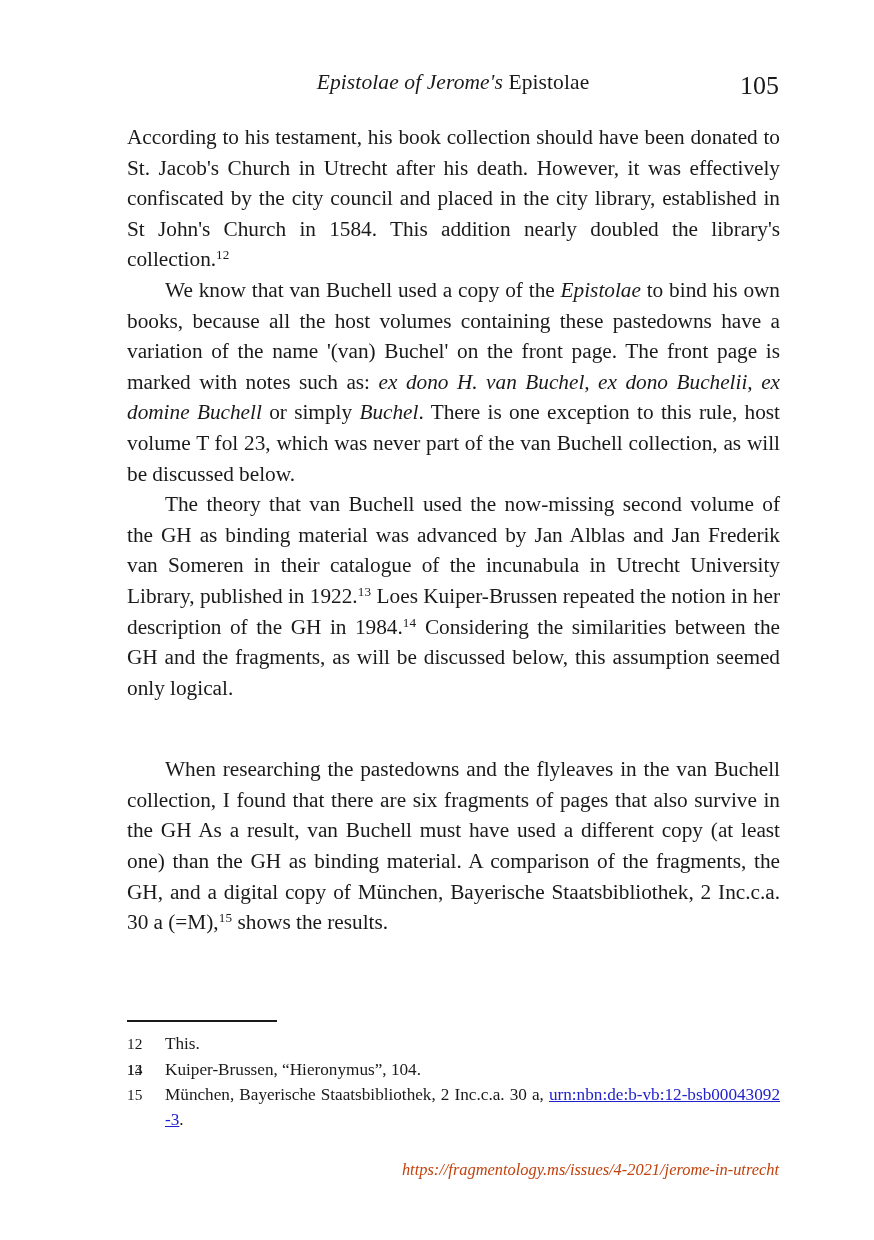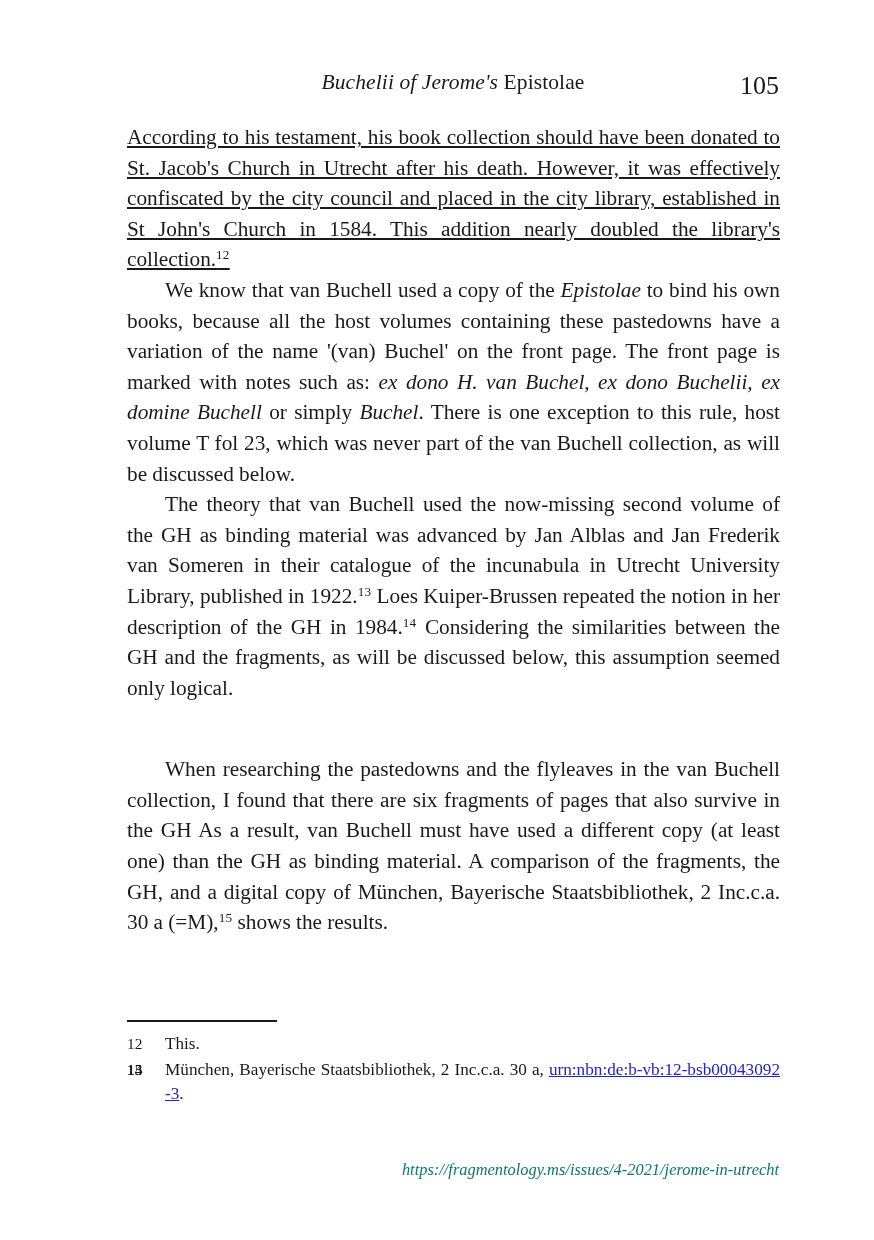--- a/index.html
+++ b/index.html
@@ -63,21 +63,21 @@
     margin: 0;
     font-size: 21.3px;
     line-height: 30.6px;
     text-align: justify;
     text-justify: inter-word;
     -webkit-hyphens: manual;
     hyphens: manual;
     letter-spacing: -0.02px;
   }
   p.para.indent { text-indent: 38px; }
-  p.para.first { text-indent: 0; text-decoration: underline; }
+  p.para.first { text-indent: 0; }
 
   i, .ital { font-style: italic; }
 
   sup.fn {
     font-size: 0.62em;
     vertical-align: 0.52em;
     line-height: 0;
     letter-spacing: 0.2px;
   }
 
@@ -131,31 +131,31 @@
 
   
   .page-footer {
     position: absolute;
     left: 127px;
     top: 1160px;
     width: 652px;
     text-align: right;
     font-style: italic;
     font-size: 16.4px;
-    color: #0f766e;
+    color: #c2410c;
   }
 </style>
 </head>
 <body>
 
 <div class="page">
 
   <div class="running-head">
     <div class="rh-title">
-      <span class="rh-ital">Buchelii of Jerome's</span><span class="rh-roman"> </span><span class="rh-roman">Epistolae</span>
+      <span class="rh-ital">Epistolae of Jerome's</span><span class="rh-roman"> </span><span class="rh-roman">Epistolae</span>
     </div>
     <div class="rh-folio">105</div>
   </div>
 
   <div class="textblock">
     <div id="body-paragraphs">
         <p class="para first">According to his testament, his book collection should have been donated to St. Jacob's Church in Utrecht after his death. However, it was effectively confiscated by the city council and placed in the city library, established in St John's Church in 1584. This addition nearly doubled the library's collection.<sup class="fn">12</sup></p>
         <p class="para indent">We know that van Buchell used a copy of the <i>Epistolae</i> to bind his own books, because all the host volumes containing these pastedowns have a variation of the name '(van) Buchel' on the front page. The front page is marked with notes such as: <i>ex dono H. van Buchel, ex dono Buchelii, ex domine Buchell</i> or simply <i>Buchel</i>. There is one exception to this rule, host volume T fol 23, which was never part of the van Buchell collection, as will be discussed below.</p>
         <p class="para indent">The theory that van Buchell used the now-missing second volume of the GH as binding material was advanced by Jan Alblas and Jan Frederik van Someren in their catalogue of the incunabula in Utrecht University Library, published in 1922.<sup class="fn">13</sup> Loes Kuiper-Brussen repeated the notion in her description of the GH in 1984.<sup class="fn">14</sup> Considering the similarities between the GH and the fragments, as will be discussed below, this assumption seemed only logical.</p>
       </div>
@@ -166,20 +166,20 @@
     <div id="body-paragraphs-after">
         <p class="para indent">When researching the pastedowns and the flyleaves in the van Buchell collection, I found that there are six fragments of pages that also survive in the GH As a result, van Buchell must have used a different copy (at least one) than the GH as binding material. A comparison of the fragments, the GH, and a digital copy of München, Bayerische Staatsbibliothek, 2 Inc.c.a. 30 a (=M),<sup class="fn">15</sup> shows the results.</p>
       </div>
   </div>
 
   <div class="footnote-area">
     <div class="fn-rule"></div>
     <div id="footnote-list">
         <div class="fn-row"><span class="fn-num">12</span><span>This.</span></div>
         <div class="fn-row"><span class="fn-num">13</span></div>
-        <div class="fn-row"><span class="fn-num">14</span></div>
+        <div class="fn-row"><span class="fn-num">14</span><span>Kuiper-Brussen, “Hieronymus”, 104.</span></div>
         <div class="fn-row"><span class="fn-num">15</span><span>München, Bayerische Staatsbibliothek, 2 Inc.c.a. 30 a, <a class="fn-link" href="#">urn:nbn:de:b-vb:12-bsb00043092-3</a>.</span></div>
       </div>
   </div>
 
   <div class="page-footer">https://fragmentology.ms/issues/4-2021/jerome-in-utrecht</div>
 
 </div>
 
 </body></html>

